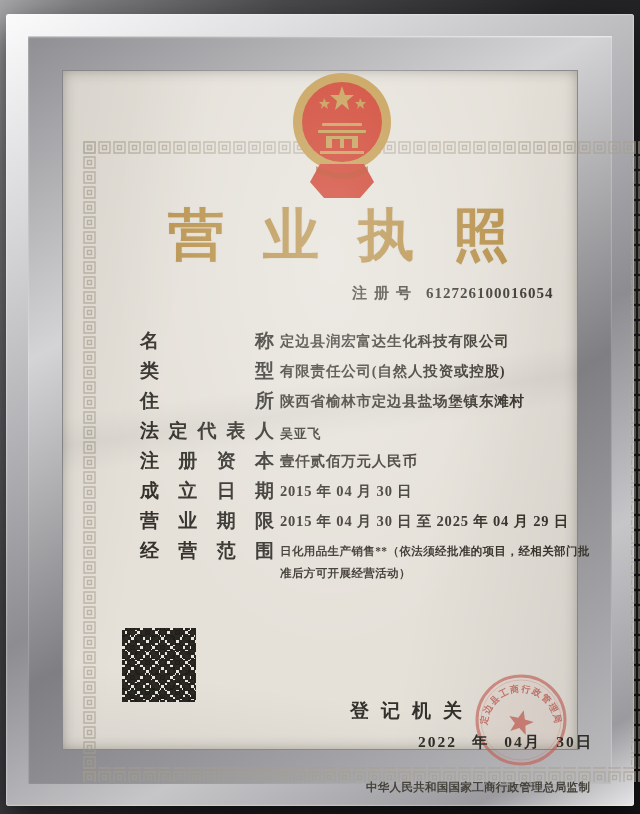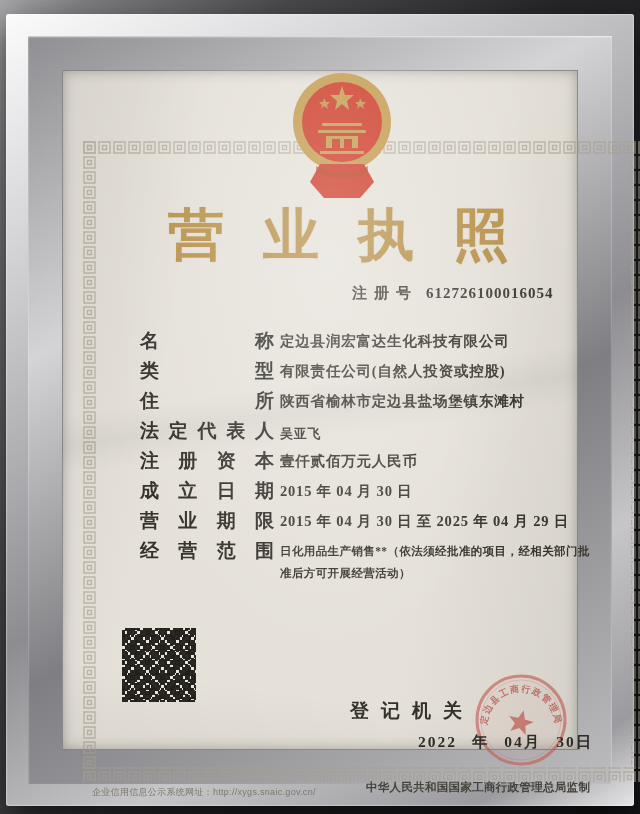--- a/index.html
+++ b/index.html
@@ -185,20 +185,19 @@
           <circle cx="57" cy="54" r="44" fill="rgba(205,110,100,0.07)" stroke="rgba(197,88,78,0.7)" stroke-width="3"></circle>
           <circle cx="57" cy="54" r="40" fill="none" stroke="rgba(197,88,78,0.25)" stroke-width="1"></circle>
           <text font-size="9" fill="rgba(188,78,68,0.85)" letter-spacing="1.5" text-anchor="middle" font-weight="bold">
             <textPath href="#sealArc" startOffset="50%">定边县工商行政管理局</textPath>
           </text>
           <polygon points="57,44 60.4,52.6 69.6,53 62.4,58.6 65,67.4 57,62.2 49,67.4 51.6,58.6 44.4,53 53.6,52.6" fill="rgba(195,85,75,0.8)" transform="rotate(14 57 55)"></polygon>
         </svg>
 
         <div class="issue-date">2022 年 04月 30日</div>
 
-        <div class="footer-site">企业信用信息公示系统网址：http://xygs.snaic.gov.cn/</div>
         <div class="footer-issuer">中华人民共和国国家工商行政管理总局监制</div>
 
         <div class="paper-texture"></div>
       </div>
     </div>
   </div>
 </div>
 
 </body></html>

